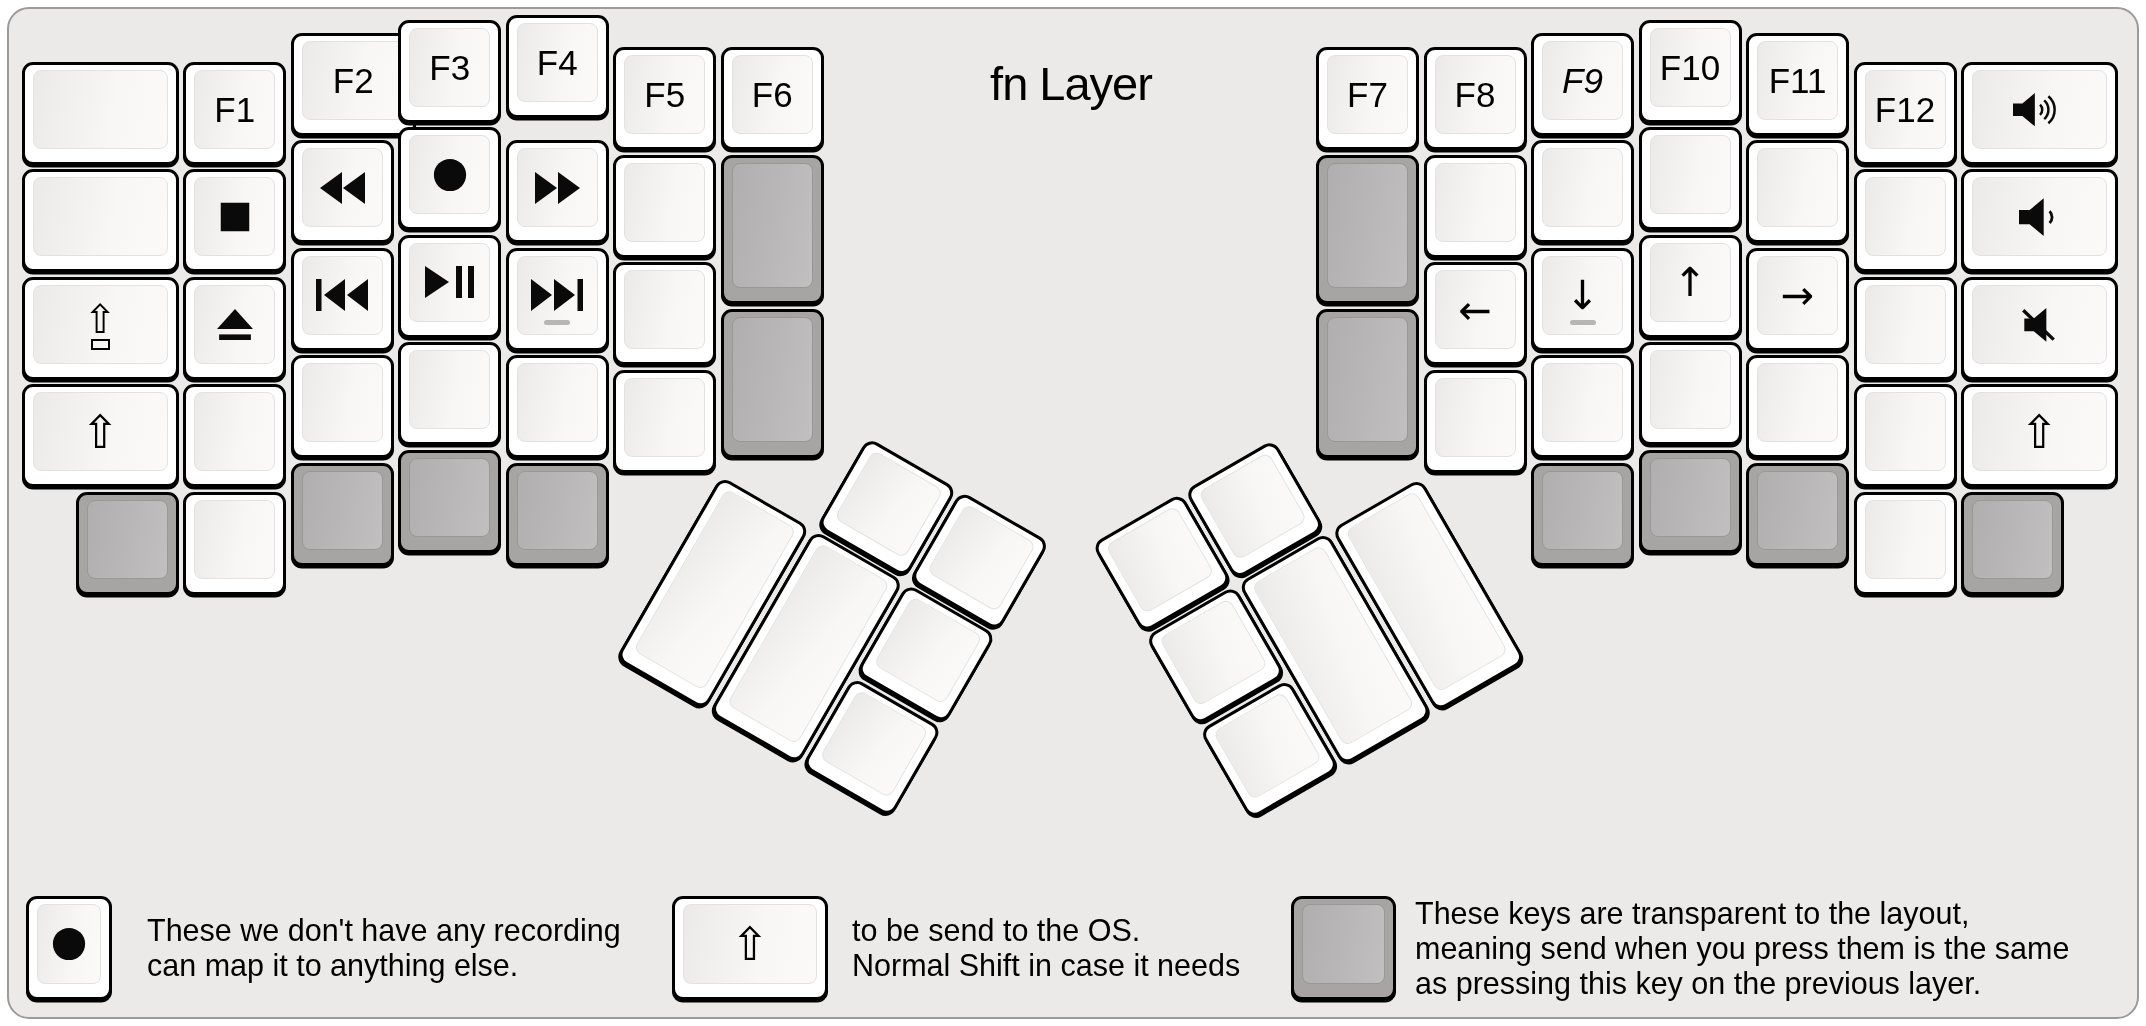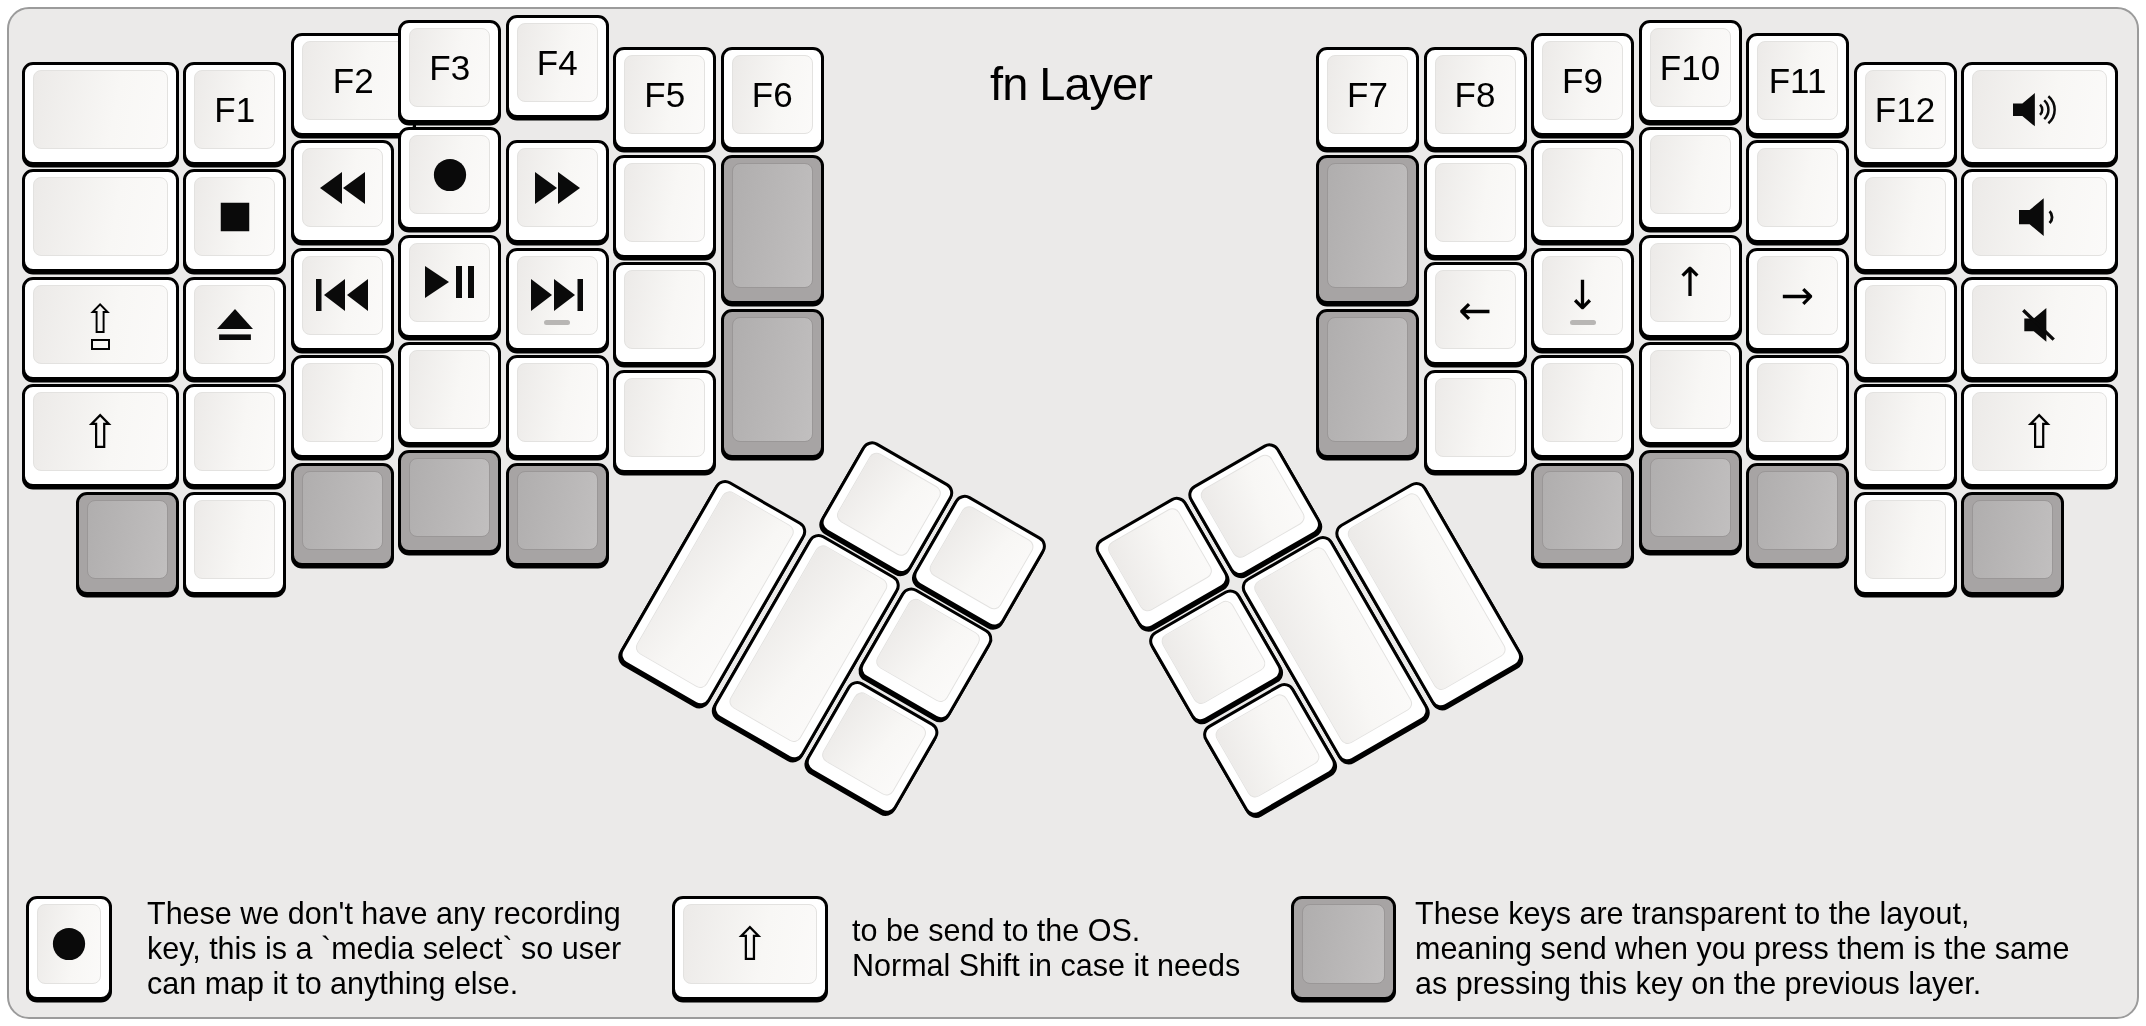--- a/index.html
+++ b/index.html
@@ -230,21 +230,21 @@
       <div class="cap"></div>
     </div>
     <div class="key white" style="left: 1423.5px; top: 262.02px; width: 103px; height: 103px;">
       <div class="cap">
         <span class="glyph arrow-glyph">←</span>
       </div>
     </div>
     <div class="key white" style="left: 1423.5px; top: 369.52px; width: 103px; height: 103px;">
       <div class="cap"></div>
     </div>
-    <div class="key white" style="left: 1531px; top: 32.9375px; width: 103px; height: 103px;">
+    <div class="key white" style="left: 1531px; top: 32.9375px; width: 103px; height: 103px; font-style: italic;">
       <div class="cap">
         <span class="klabel">F9</span>
       </div>
     </div>
     <div class="key white" style="left: 1531px; top: 140.438px; width: 103px; height: 103px;">
       <div class="cap"></div>
     </div>
     <div class="key white" style="left: 1531px; top: 247.938px; width: 103px; height: 103px;">
       <div class="cap">
         <span class="glyph arrow-glyph">↓</span>
@@ -388,21 +388,20 @@
     </div>
     <div class="key white" style="left: 26px; top: 896px; width: 86px; height: 104px;">
       <div class="cap">
         <svg width="40" viewBox="0 0 36 36" xmlns="http://www.w3.org/2000/svg" fill="#0a0a0a">
           <circle cx="18" cy="18" r="14.5"></circle>
         </svg>
       </div>
     </div>
     <div class="legend-text" style="left: 147px;">
       <div>These we don't have any recording</div>
-      <div>key, this is a `media select` so user</div>
       <div>can map it to anything else.</div>
     </div>
     <div class="key white" style="left: 672px; top: 896px; width: 156px; height: 104px;">
       <div class="cap">
         <span class="glyph shift-glyph">⇧</span>
       </div>
     </div>
     <div class="legend-text" style="left: 852px;">
       <div>to be send to the OS.</div>
       <div>Normal Shift in case it needs</div>

